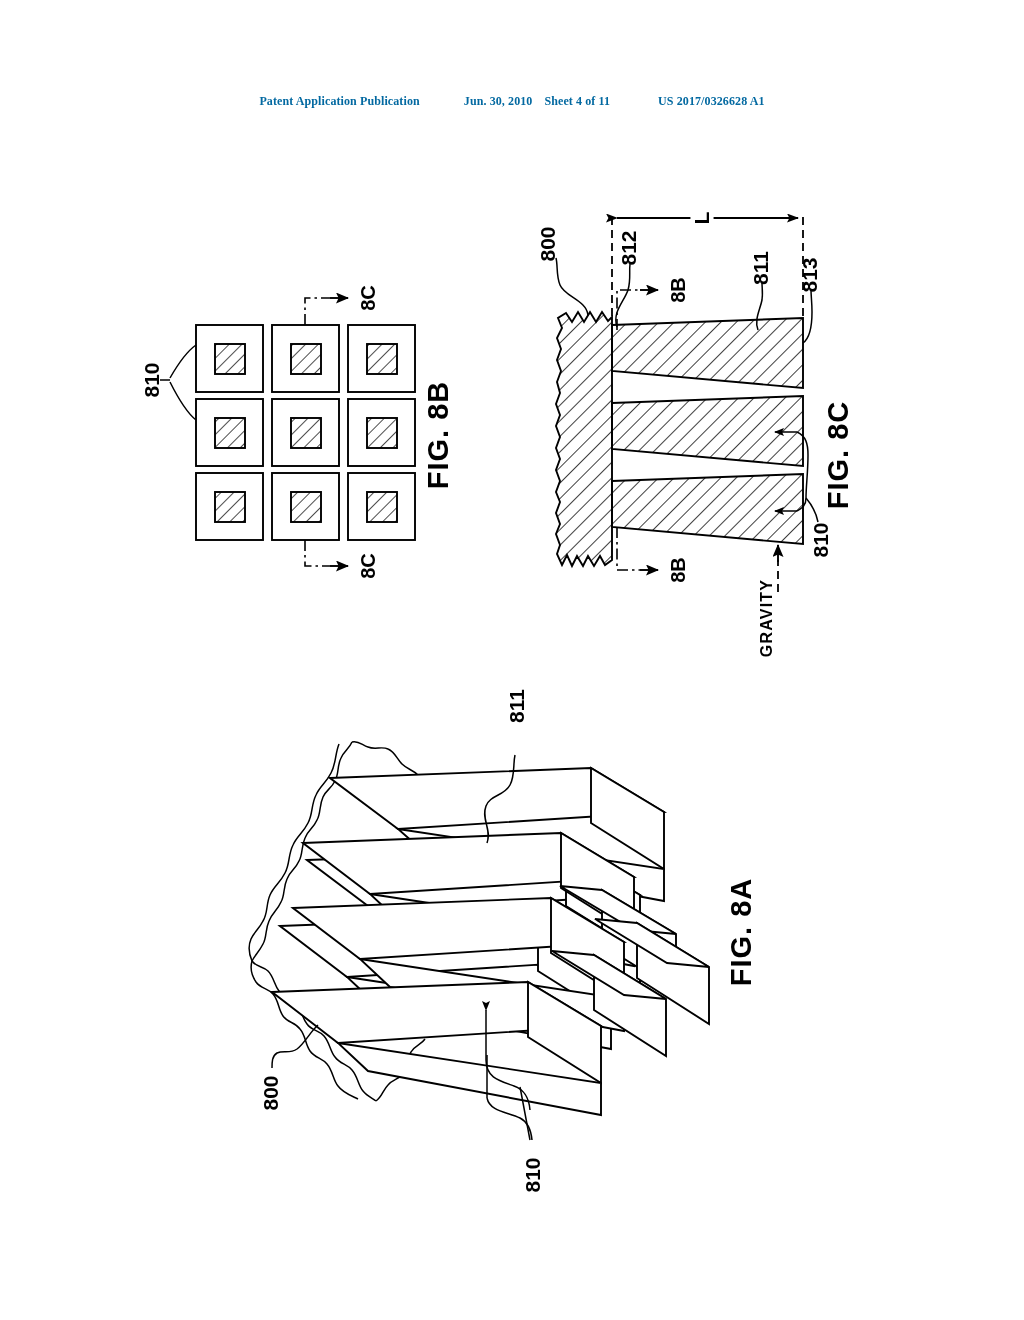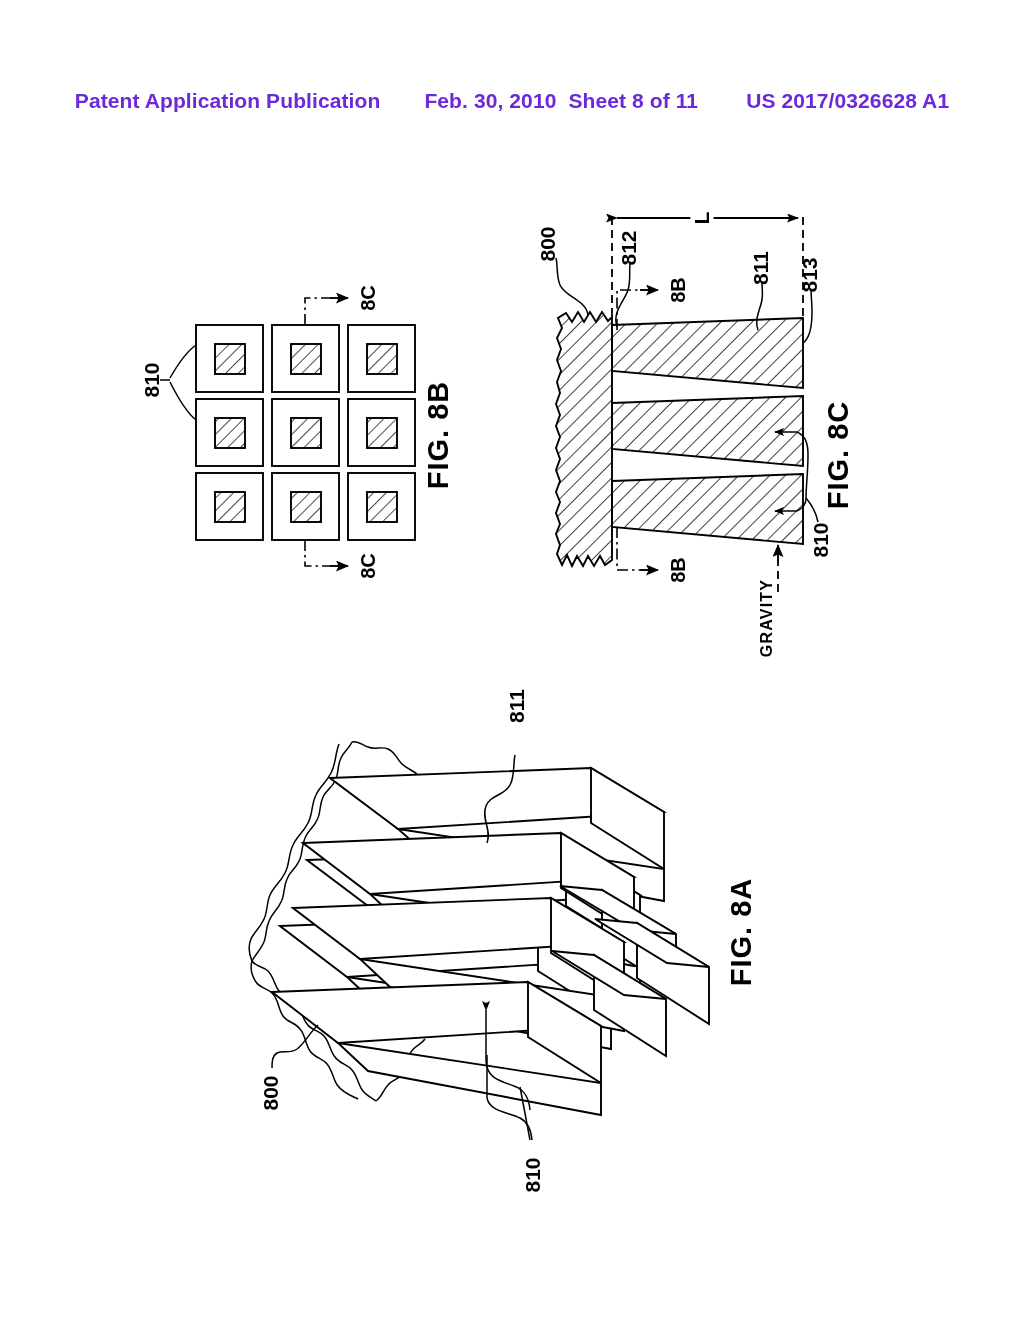--- a/index.html
+++ b/index.html
@@ -28,24 +28,24 @@
     left: 0;
     top: 86px;
     width: 1024px;
     height: 30px;
     display: flex;
     align-items: center;
     justify-content: center;
     white-space: nowrap;
   }
   #header .hd {
-    font-family: Liberation Sans, sans-serif;
-    font-weight: bold;
-    font-size: 21px;
-    color: #6d28d9;
+    font-family: Liberation Serif, serif;
+    font-weight: bold;
+    font-size: 12px;
+    color: #0369a1;
     letter-spacing: 0.1px;
   }
   #header .gap-a { display:inline-block; width: 44px; }
   #header .gap-b { display:inline-block; width: 12px; }
   #header .gap-c { display:inline-block; width: 48px; }
 
   
   #drawing {
     position: absolute;
     left: 0;
@@ -86,23 +86,23 @@
   .dash    { fill:none; stroke:#000; stroke-width:1.8; stroke-dasharray: 8 5; }
 </style>
 </head>
 <body>
 
 <div id="sheet">
 
   <div id="header">
     <span class="hd">Patent Application Publication</span>
     <span class="gap-a"></span>
-    <span class="hd">Feb. 30, 2010</span>
+    <span class="hd">Jun. 30, 2010</span>
     <span class="gap-b"></span>
-    <span class="hd">Sheet 8 of 11</span>
+    <span class="hd">Sheet 4 of 11</span>
     <span class="gap-c"></span>
     <span class="hd">US 2017/0326628 A1</span>
   </div>
 
   <svg id="drawing" viewBox="0 0 1024 1320" width="1024" height="1320" xmlns="http://www.w3.org/2000/svg">
 
     <defs>
 
       <pattern id="hatchA" width="11" height="11" patternTransform="rotate(45)" patternUnits="userSpaceOnUse">
         <line x1="0" y1="0" x2="0" y2="11" stroke="#000" stroke-width="1.5"></line>

